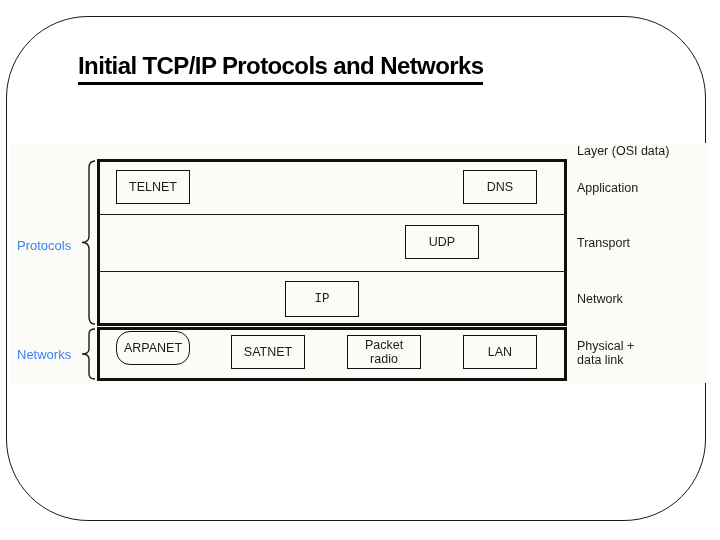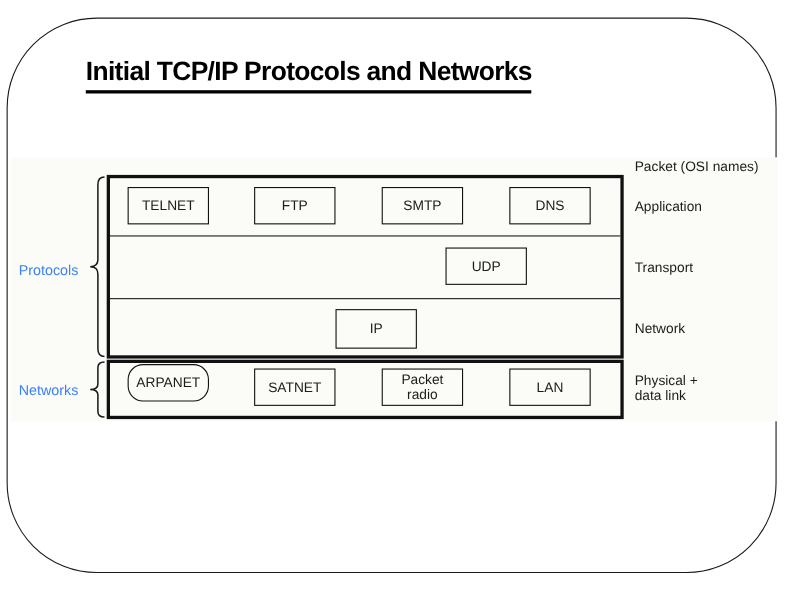--- a/index.html
+++ b/index.html
@@ -115,35 +115,33 @@
   <div id="figure">
 
     <div class="rect-thick" style="left:87px; top:16px; width:470px; height:167px;"></div>
 
     <div class="rect-thick" style="left:87px; top:184px; width:470px; height:54px;"></div>
 
     <div class="divider" style="left:90px; top:71px; width:464px;"></div>
     <div class="divider" style="left:90px; top:128px; width:464px;"></div>
 
     <div class="node-box" style="left:106px; top:27px;">TELNET</div>
-    <div class="node-box" style="left:221px; top:27px;">FTP</div>
-    <div class="node-box" style="left:337px; top:27px;">SMTP</div>
     <div class="node-box" style="left:453px; top:27px;">DNS</div>
 
     <div class="node-box" style="left:395px; top:82px;">UDP</div>
 
-    <div class="node-box" style="left:295px; top:138px; height:36px;">IP</div>
+    <div class="node-box" style="left:275px; top:138px; height:36px;font-family:Liberation Mono, monospace;">IP</div>
 
     <div class="node-box" style="left:106px; top:188px;border-radius:14px;">ARPANET</div>
     <div class="node-box" style="left:221px; top:192px;">SATNET</div>
     <div class="node-box" style="left:337px; top:192px;">Packet
 radio</div>
     <div class="node-box" style="left:453px; top:192px;">LAN</div>
 
-    <div class="side-label" style="top:2px;">Packet (OSI names)</div>
+    <div class="side-label" style="top:2px;">Layer (OSI data)</div>
     <div class="side-label" style="top:39px;">Application</div>
     <div class="side-label" style="top:94px;">Transport</div>
     <div class="side-label" style="top:150px;">Network</div>
     <div class="side-label" style="top:197px;">Physical +
 data link</div>
 
     <div class="group-label" style="left:7px; top:95px;">Protocols</div>
     <div class="group-label" style="left:7px; top:204px;">Networks</div>
 
     <svg class="brace" style="left:70px; top:17px; height:165px;" viewBox="0 0 16 165">

